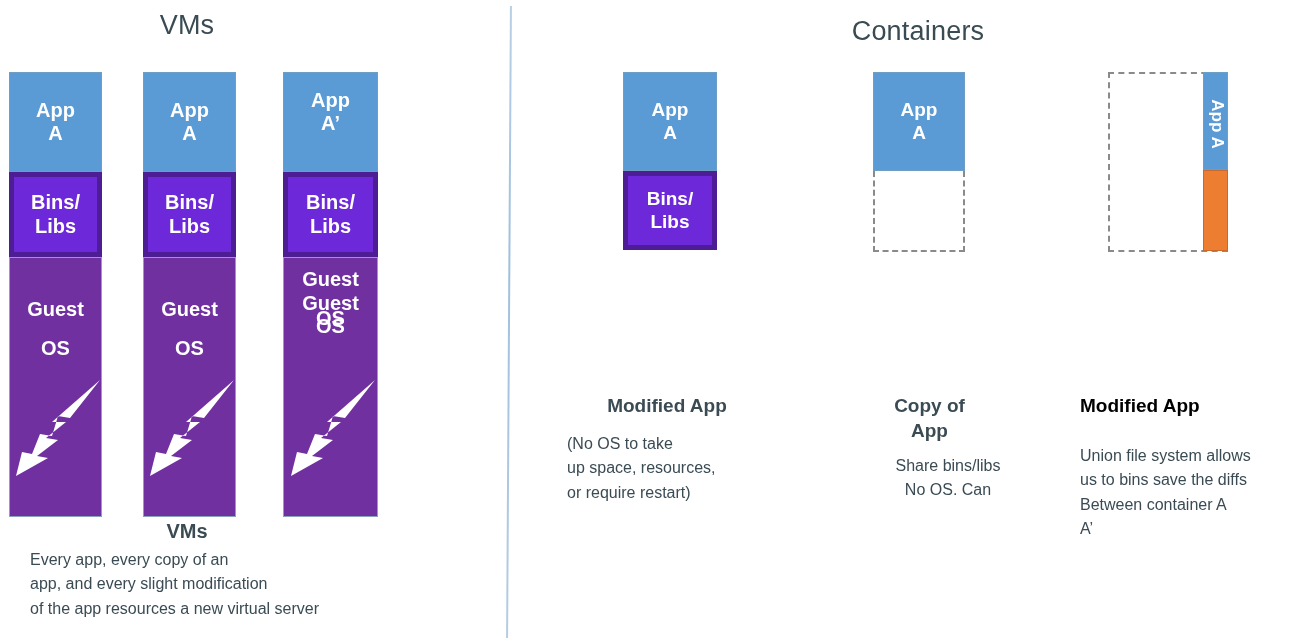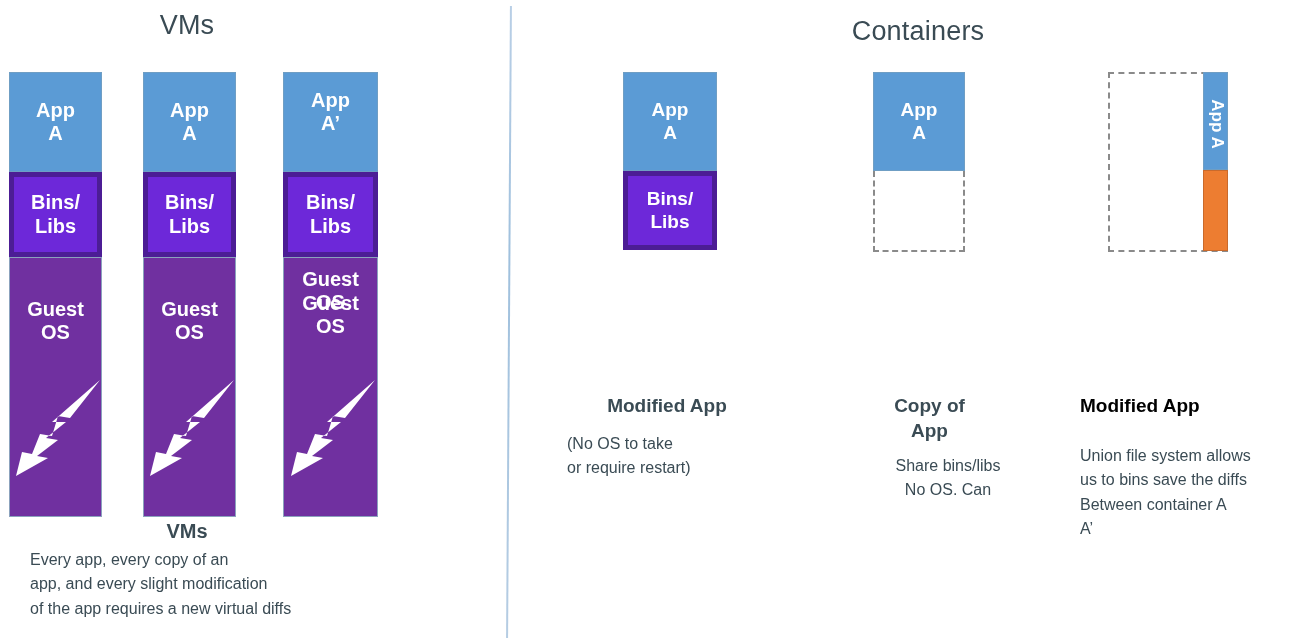--- a/index.html
+++ b/index.html
@@ -44,21 +44,21 @@
     font-weight: bold;
     display: flex;
     flex-direction: column;
     align-items: center;
     justify-content: center;
     line-height: 1.16;
     text-align: center;
   }
   .blue   { background: #5b9bd5; border: 1px solid #6f9ec4; }
   .orange { background: #6d28d9; border: 5px solid #4c1d95; }
-  .purple { background: #7030a0; border: 1px solid #8ba2bd; }
+  .purple { background: #7030a0; border: 1px solid #8ba2bd; gap: 16px; }
 
   .block .l1, .block .l2 { display: block; }
 
   .f20 { font-size: 20px; }
   .f19 { font-size: 19px; }
 
   
   .guest {
     justify-content: flex-start;
     padding-top: 34px;
@@ -197,38 +197,39 @@
   <span class="ghost-label" style="top:57px;">OS</span>
   <svg class="bolt" style="left:2px; top:120px;" width="94" height="100" viewBox="0 0 92 100">
     <polygon points="88,2 40,44 54,44 34,60 46,62 25,78 36,80 4,98 10,74 20,76 28,56 40,58 46,38 58,40" fill="#ffffff"></polygon>
   </svg>
 </div>
 
 <div class="abs" id="vms-cap-title">VMs</div>
 <div class="abs cap-body" id="vms-cap-body">
   <div>Every app, every copy of an</div>
   <div>app, and every slight modification</div>
-  <div>of the app requires a new virtual diffs</div>
+  <div>of the app resources a new virtual server</div>
 </div>
 
 <div class="abs section-title" id="cont-title">Containers</div>
 
 <div class="abs block blue f19" style="left:623px; top:72px; width:94px; height:99px;">
   <span class="l1">App</span>
   <span class="l2">A</span>
 </div>
 <div class="abs block orange f19" style="left:623px; top:171px; width:94px; height:79px;">
   <span class="l1">Bins/</span>
   <span class="l2">Libs</span>
 </div>
 <div class="abs cap-head" id="c1-head">
   <div>Modified App</div>
 </div>
 <div class="abs cap-body" id="c1-body">
   <div>(No OS to take</div>
+  <div>up space, resources,</div>
   <div>or require restart)</div>
 </div>
 
 <div class="abs block blue f19" style="left:873px; top:72px; width:92px; height:99px;">
   <span class="l1">App</span>
   <span class="l2">A</span>
 </div>
 <div class="abs dashed-open" style="left:873px; top:171px; width:92px; height:81px;"></div>
 <div class="abs cap-head" id="c2-head">
   <div>Copy of</div>

